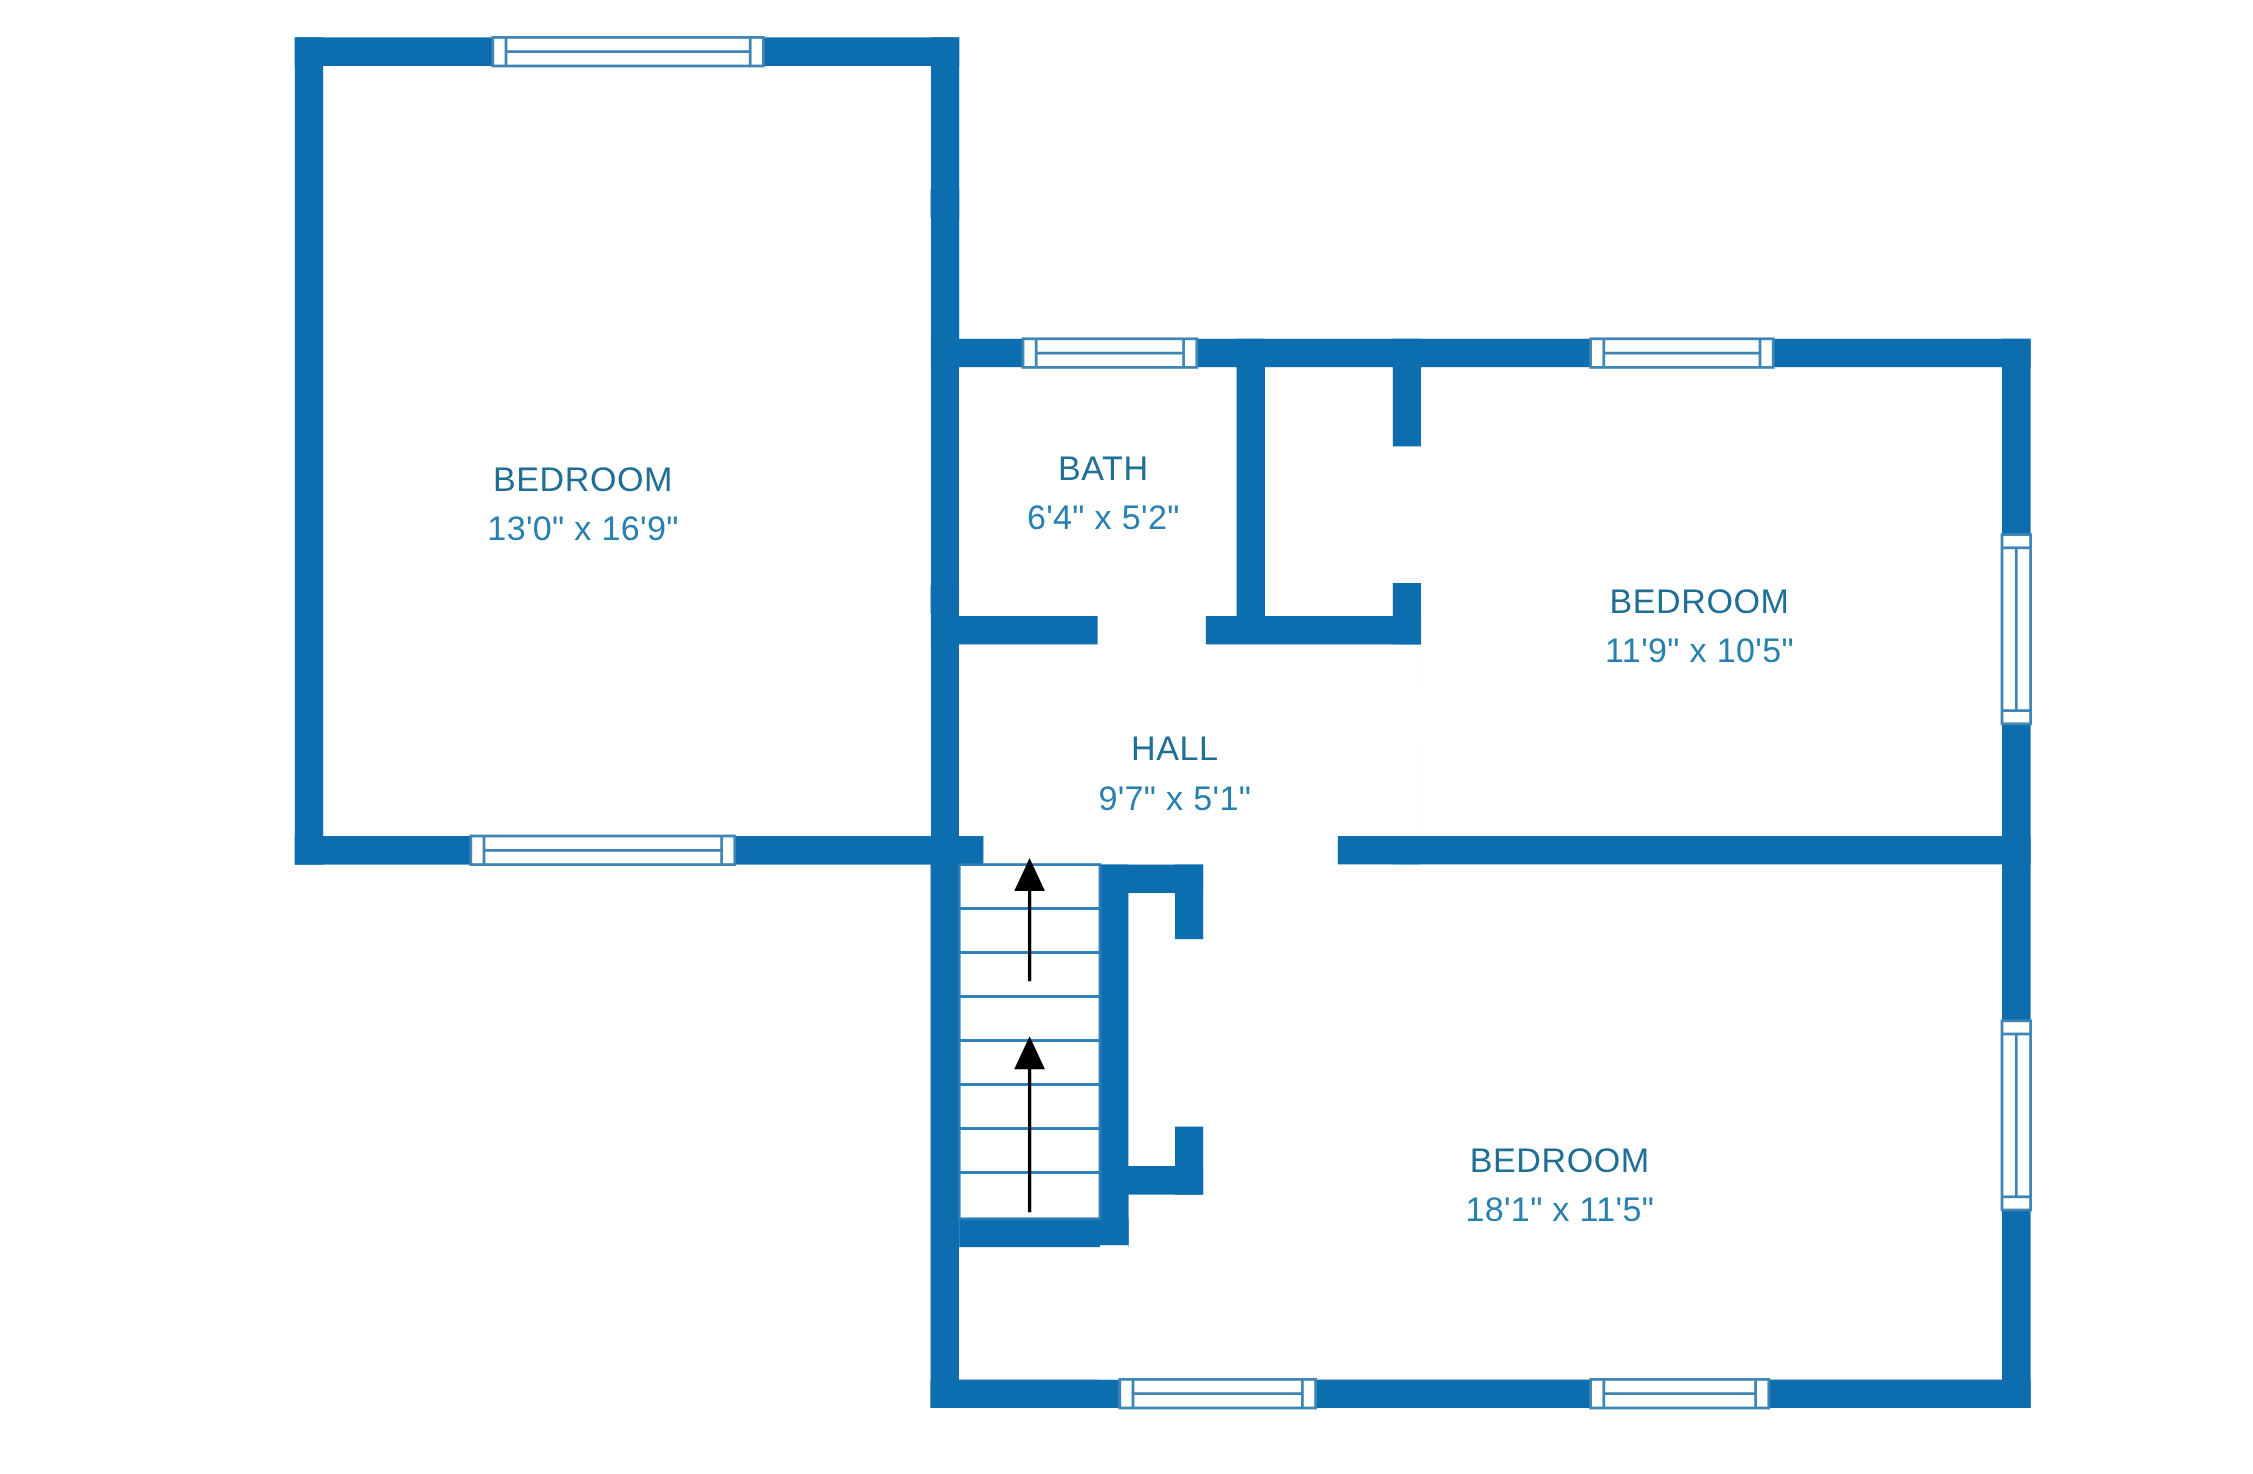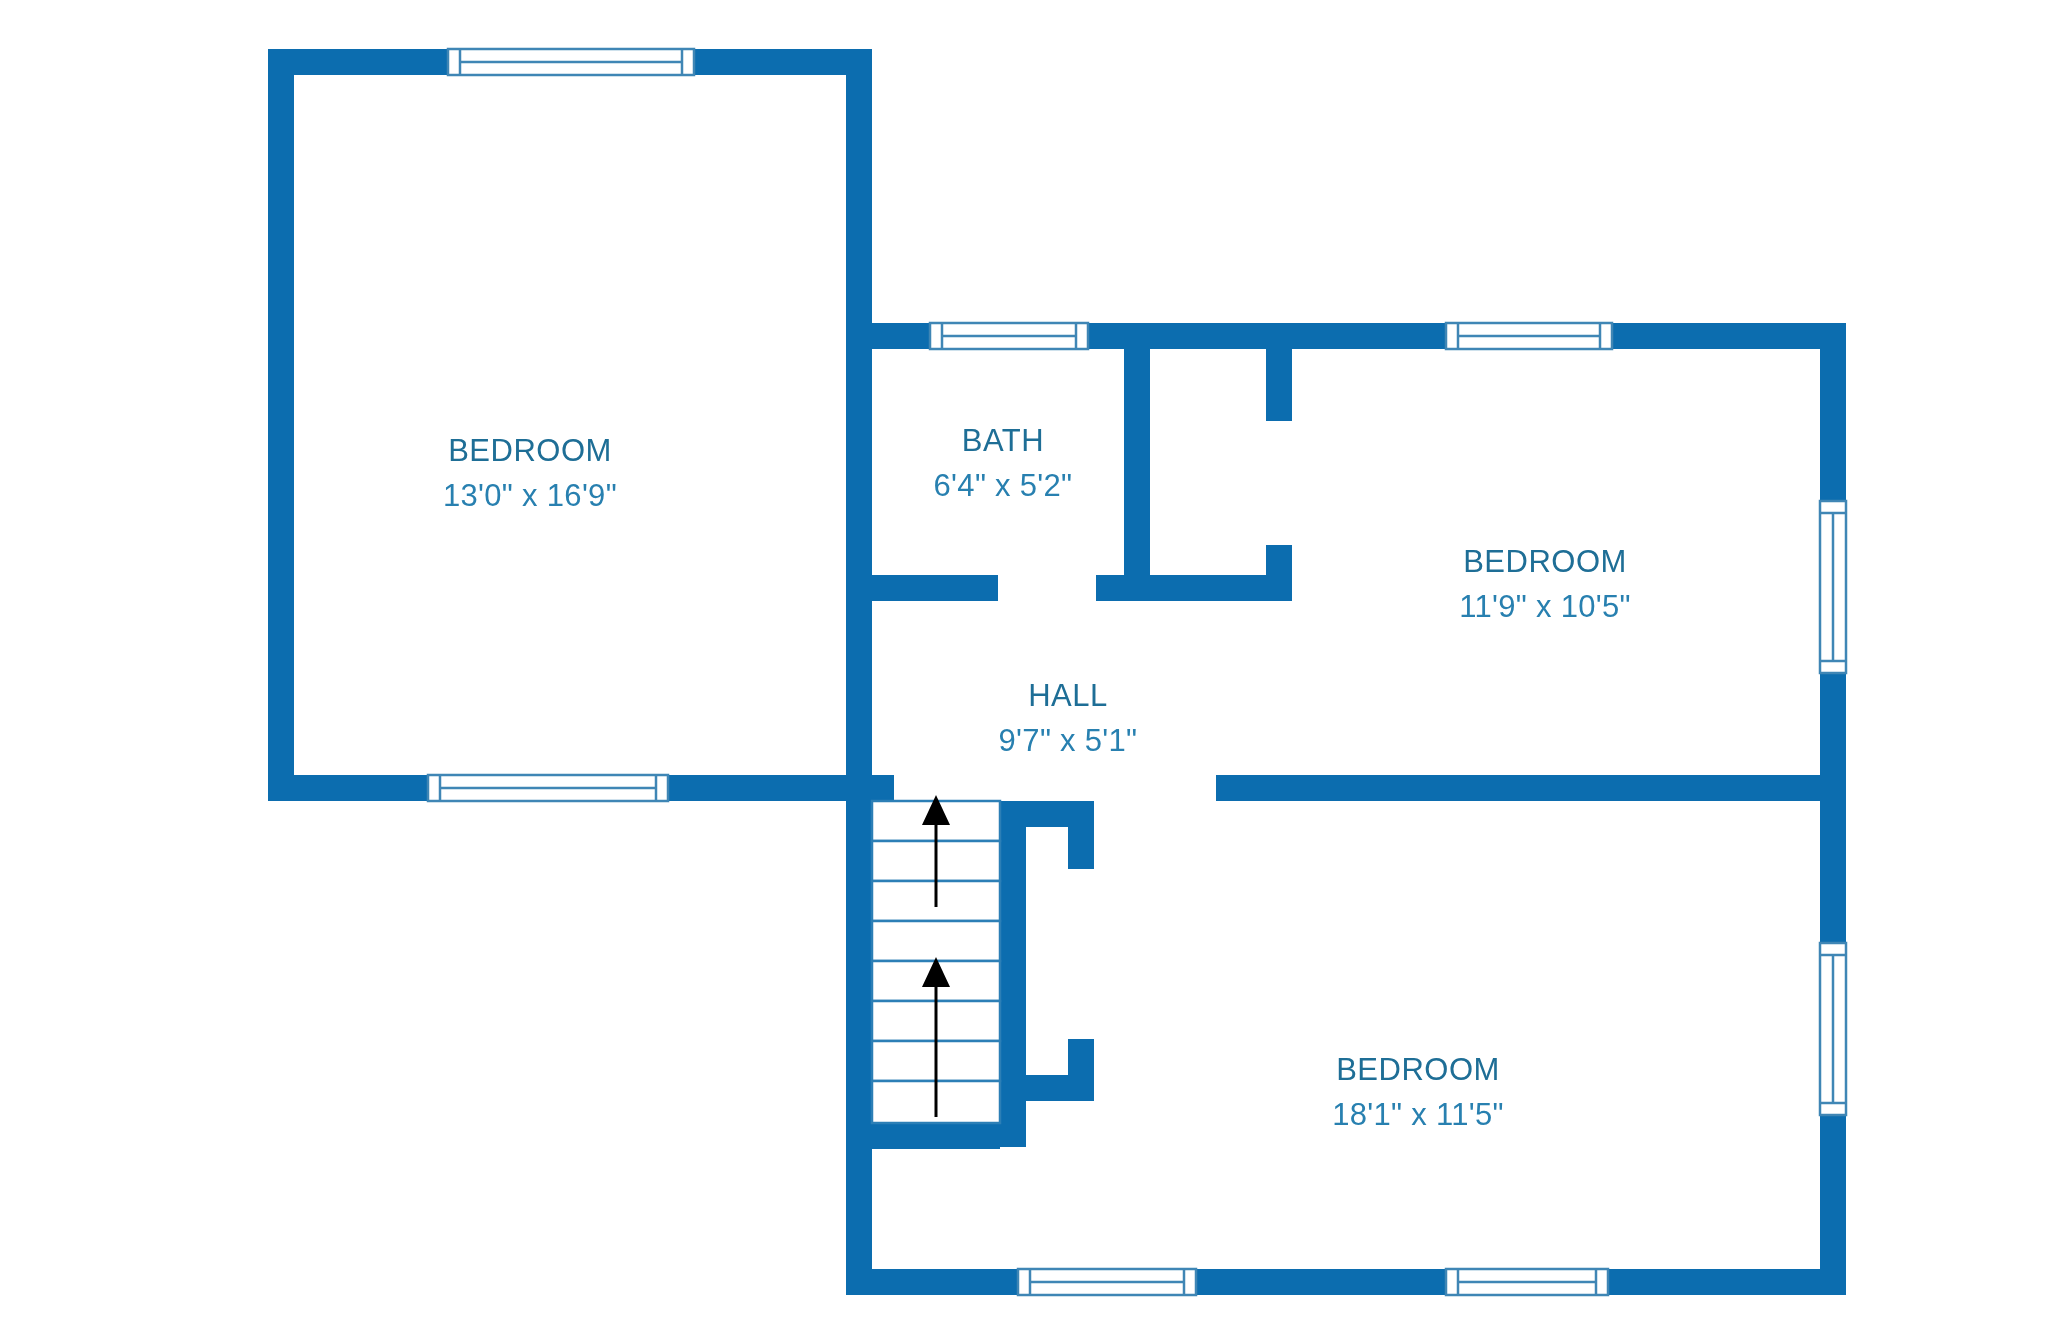--- a/index.html
+++ b/index.html
@@ -10,21 +10,21 @@
   body {
     width: 2048px;
     height: 1340px;
     font-family: "Liberation Sans", sans-serif;
     position: relative;
     overflow: hidden;
   }
   #floorplan-root {
     position: absolute;
     left: 0;
-    top: 17px;
+    top: 2px;
     width: 2048px;
     height: 1000px;
   }
   svg#plan {
     display: block;
     width: 2048px;
     height: 1340px;
   }
   .wall {
     fill: #0C6DAF;

